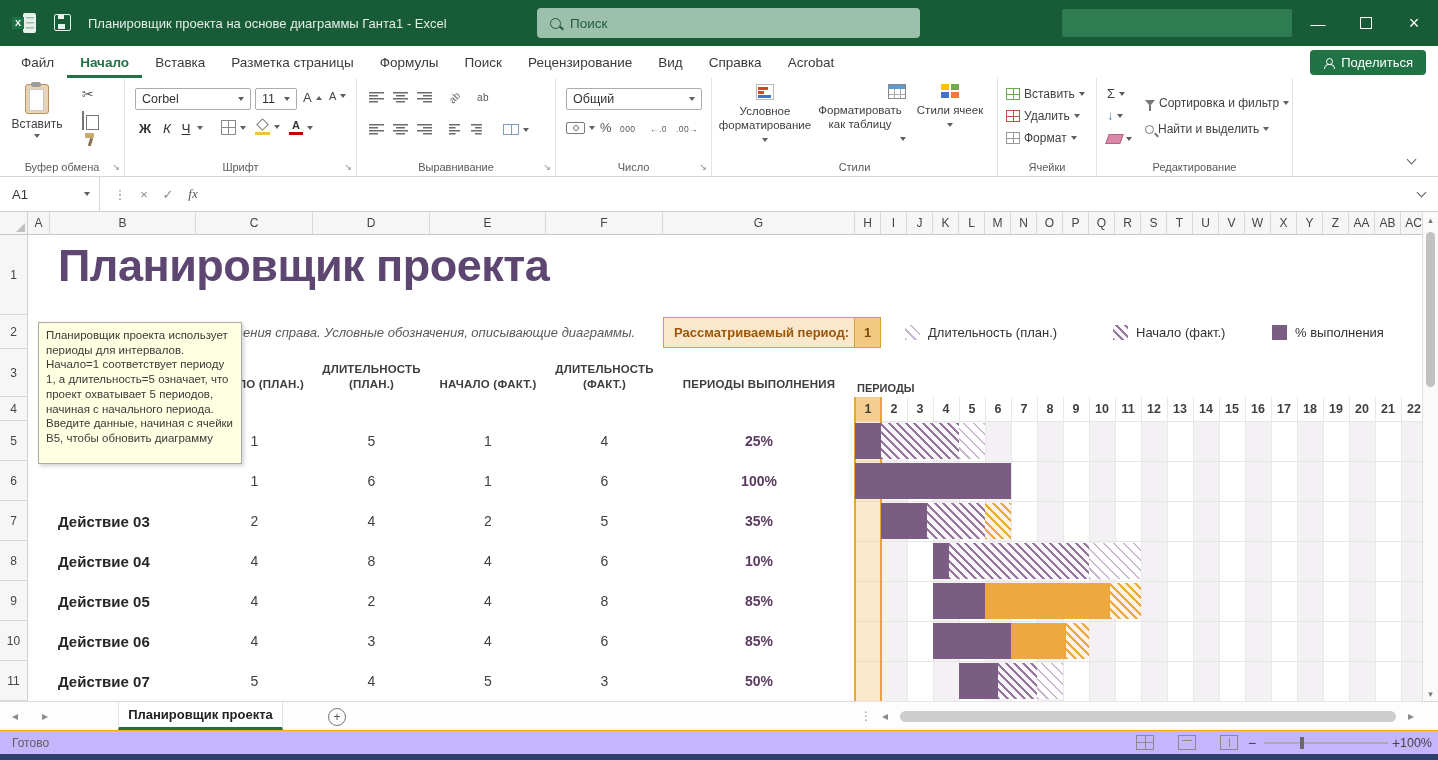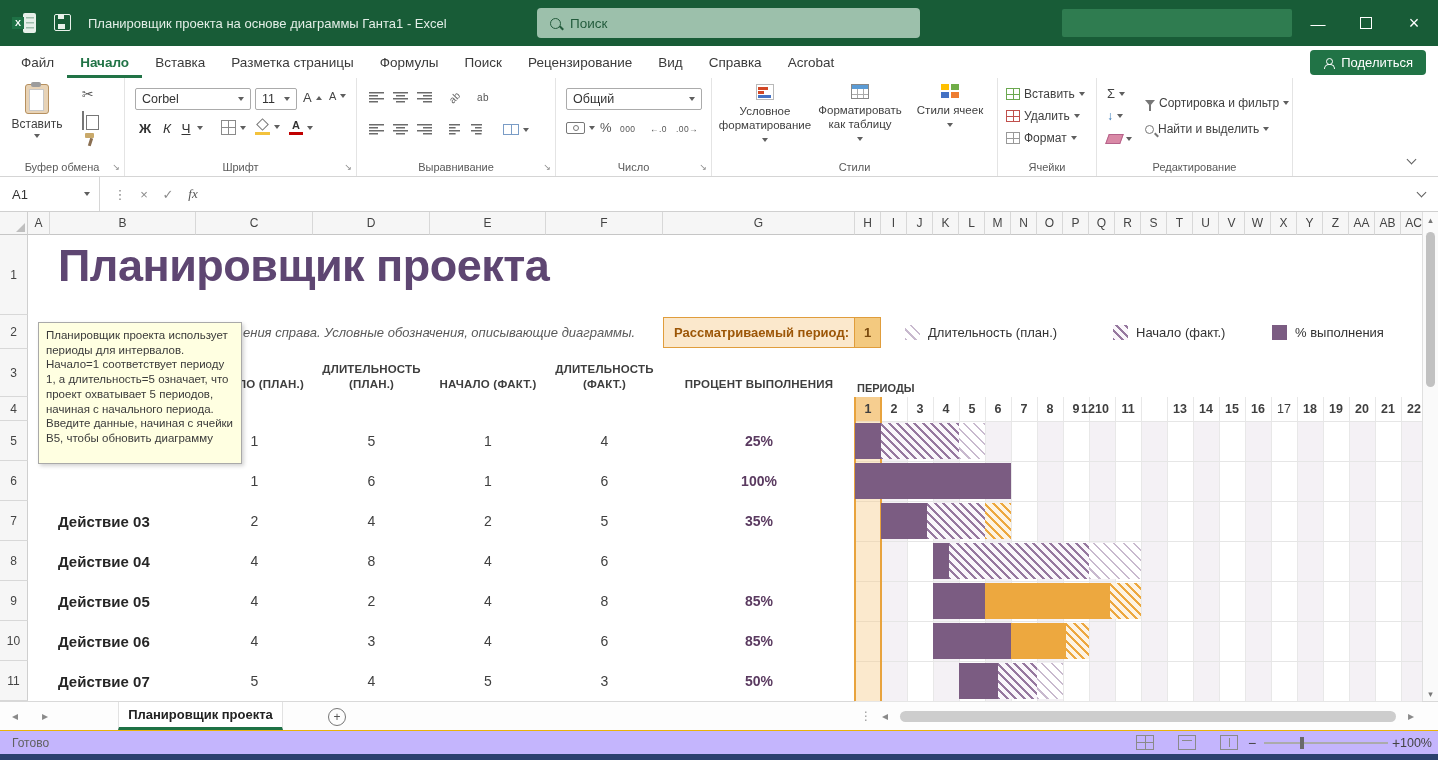--- a/index.html
+++ b/index.html
@@ -310,21 +310,21 @@
     <div class="glabel">Число</div>
     <span class="launcher" style="right:4px;">↘</span>
   </div>
 
   <div class="rgroup" style="left:712px;width:286px;">
     <div class="bigstylebtn" style="left:8px;width:90px;">
       <span class="icon-cf"></span>
       <span>Условное форматирование</span>
       <span class="tri"></span>
     </div>
-    <div class="bigstylebtn" style="left:102px;width:92px;">
+    <div class="bigstylebtn" style="left:102px;width:92px;align-items:flex-end;">
       <span class="icon-table"></span>
       <span>Форматировать как таблицу</span>
       <span class="tri"></span>
     </div>
     <div class="bigstylebtn" style="left:198px;width:80px;">
       <span class="icon-cellstyles"></span>
       <span>Стили ячеек</span>
       <span class="tri"></span>
     </div>
     <div class="glabel">Стили</div>
@@ -455,21 +455,21 @@
       </div>
       <div class="legend-item" style="left: 1272px;">
         <div class="legend-sw seg-solid"></div>
         <div class="legend-lbl">% выполнения</div>
       </div>
     </div>
   <div class="th nowrap" style="left:196px;width:117px;">НАЧАЛО (ПЛАН.)</div>
   <div class="th" style="left:313px;width:117px;">ДЛИТЕЛЬНОСТЬ (ПЛАН.)</div>
   <div class="th nowrap" style="left:430px;width:116px;">НАЧАЛО (ФАКТ.)</div>
   <div class="th" style="left:546px;width:117px;">ДЛИТЕЛЬНОСТЬ (ФАКТ.)</div>
-  <div class="th nowrap" style="left:663px;width:192px;">ПРОЦЕНТ ВЫПОЛНЕНИЯ</div>
+  <div class="th nowrap" style="left:663px;width:192px;">ПЕРИОДЫ ВЫПОЛНЕНИЯ</div>
   <div id="th-periods">ПЕРИОДЫ</div>
 
 <div class="stripe" style="left: 881px; top: 421px; width: 26px; height: 280px;"></div>
     <div class="stripe" style="left: 933px; top: 421px; width: 26px; height: 280px;"></div>
     <div class="stripe" style="left: 985px; top: 421px; width: 26px; height: 280px;"></div>
     <div class="stripe" style="left: 1037px; top: 421px; width: 26px; height: 280px;"></div>
     <div class="stripe" style="left: 1089px; top: 421px; width: 26px; height: 280px;"></div>
     <div class="stripe" style="left: 1141px; top: 421px; width: 26px; height: 280px;"></div>
     <div class="stripe" style="left: 1193px; top: 421px; width: 26px; height: 280px;"></div>
     <div class="stripe" style="left: 1245px; top: 421px; width: 26px; height: 280px;"></div>
@@ -514,26 +514,26 @@
     <div class="period-num" style="left: 881px; top: 397px; width: 26px; height: 24px; font-weight: 600;">2</div>
     <div class="period-num" style="left: 907px; top: 397px; width: 26px; height: 24px; font-weight: 600;">3</div>
     <div class="period-num" style="left: 933px; top: 397px; width: 26px; height: 24px; font-weight: 600;">4</div>
     <div class="period-num" style="left: 959px; top: 397px; width: 26px; height: 24px; font-weight: 600;">5</div>
     <div class="period-num" style="left: 985px; top: 397px; width: 26px; height: 24px; font-weight: 600;">6</div>
     <div class="period-num" style="left: 1011px; top: 397px; width: 26px; height: 24px; font-weight: 600;">7</div>
     <div class="period-num" style="left: 1037px; top: 397px; width: 26px; height: 24px; font-weight: 600;">8</div>
     <div class="period-num" style="left: 1063px; top: 397px; width: 26px; height: 24px; font-weight: 600;">9</div>
     <div class="period-num" style="left: 1089px; top: 397px; width: 26px; height: 24px; font-weight: 600;">10</div>
     <div class="period-num" style="left: 1115px; top: 397px; width: 26px; height: 24px; font-weight: 600;">11</div>
-    <div class="period-num" style="left: 1075px; top: 397px; width: 26px; height: 24px; font-weight: 600;">12</div>
+    <div class="period-num" style="left: 1141px; top: 397px; width: 26px; height: 24px; font-weight: 600;">12</div>
     <div class="period-num" style="left: 1167px; top: 397px; width: 26px; height: 24px; font-weight: 600;">13</div>
     <div class="period-num" style="left: 1193px; top: 397px; width: 26px; height: 24px; font-weight: 600;">14</div>
     <div class="period-num" style="left: 1219px; top: 397px; width: 26px; height: 24px; font-weight: 600;">15</div>
     <div class="period-num" style="left: 1245px; top: 397px; width: 26px; height: 24px; font-weight: 600;">16</div>
-    <div class="period-num" style="left: 1271px; top: 397px; width: 26px; height: 24px; font-weight: 400;">17</div>
+    <div class="period-num" style="left: 1271px; top: 397px; width: 26px; height: 24px; font-weight: 700;">17</div>
     <div class="period-num" style="left: 1297px; top: 397px; width: 26px; height: 24px; font-weight: 600;">18</div>
     <div class="period-num" style="left: 1323px; top: 397px; width: 26px; height: 24px; font-weight: 600;">19</div>
     <div class="period-num" style="left: 1349px; top: 397px; width: 26px; height: 24px; font-weight: 600;">20</div>
     <div class="period-num" style="left: 1375px; top: 397px; width: 26px; height: 24px; font-weight: 600;">21</div>
     <div class="period-num" style="left: 1401px; top: 397px; width: 26px; height: 24px; font-weight: 600;">22</div>
     <div class="action-name" style="top: 421px; height: 40px;">Действие 01</div>
     <div class="cellval" style="left: 196px; top: 421px; width: 117px; height: 40px;">1</div>
     <div class="cellval" style="left: 313px; top: 421px; width: 117px; height: 40px;">5</div>
     <div class="cellval" style="left: 430px; top: 421px; width: 116px; height: 40px;">1</div>
     <div class="cellval" style="left: 546px; top: 421px; width: 117px; height: 40px;">4</div>
@@ -554,20 +554,21 @@
     <div class="cellval" style="left: 546px; top: 501px; width: 117px; height: 40px;">5</div>
     <div class="pctval" style="left: 663px; top: 501px; width: 192px; height: 40px; text-align: center;">35%</div>
     <div class="seg seg-solid" style="left: 881px; top: 503px; width: 45.5px; height: 36px;"></div>
     <div class="seg seg-hpurple" style="left: 926.5px; top: 503px; width: 58.5px; height: 36px;"></div>
     <div class="seg seg-horange" style="left: 985px; top: 503px; width: 26px; height: 36px;"></div>
     <div class="action-name" style="top: 541px; height: 40px;">Действие 04</div>
     <div class="cellval" style="left: 196px; top: 541px; width: 117px; height: 40px;">4</div>
     <div class="cellval" style="left: 313px; top: 541px; width: 117px; height: 40px;">8</div>
     <div class="cellval" style="left: 430px; top: 541px; width: 116px; height: 40px;">4</div>
     <div class="cellval" style="left: 546px; top: 541px; width: 117px; height: 40px;">6</div>
+    <div class="pctval" style="left: 663px; top: 541px; width: 192px; height: 40px;">10%</div>
     <div class="seg seg-solid" style="left: 933px; top: 543px; width: 15.6px; height: 36px;"></div>
     <div class="seg seg-hpurple" style="left: 948.6px; top: 543px; width: 140.4px; height: 36px;"></div>
     <div class="seg seg-hlight" style="left: 1089px; top: 543px; width: 52px; height: 36px;"></div>
     <div class="action-name" style="top: 581px; height: 40px;">Действие 05</div>
     <div class="cellval" style="left: 196px; top: 581px; width: 117px; height: 40px;">4</div>
     <div class="cellval" style="left: 313px; top: 581px; width: 117px; height: 40px;">2</div>
     <div class="cellval" style="left: 430px; top: 581px; width: 116px; height: 40px;">4</div>
     <div class="cellval" style="left: 546px; top: 581px; width: 117px; height: 40px;">8</div>
     <div class="pctval" style="left: 663px; top: 581px; width: 192px; height: 40px;">85%</div>
     <div class="seg seg-solid" style="left: 933px; top: 583px; width: 52px; height: 36px;"></div>

